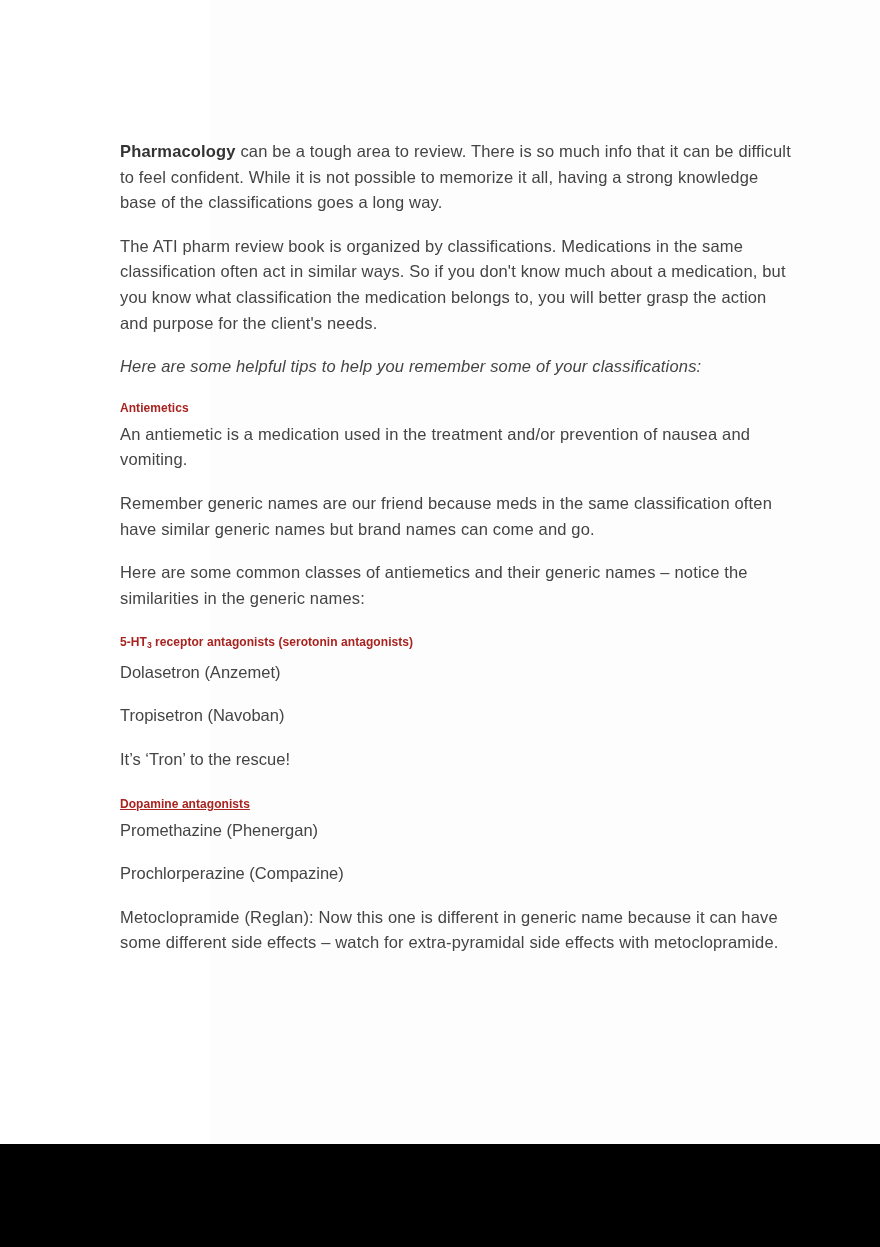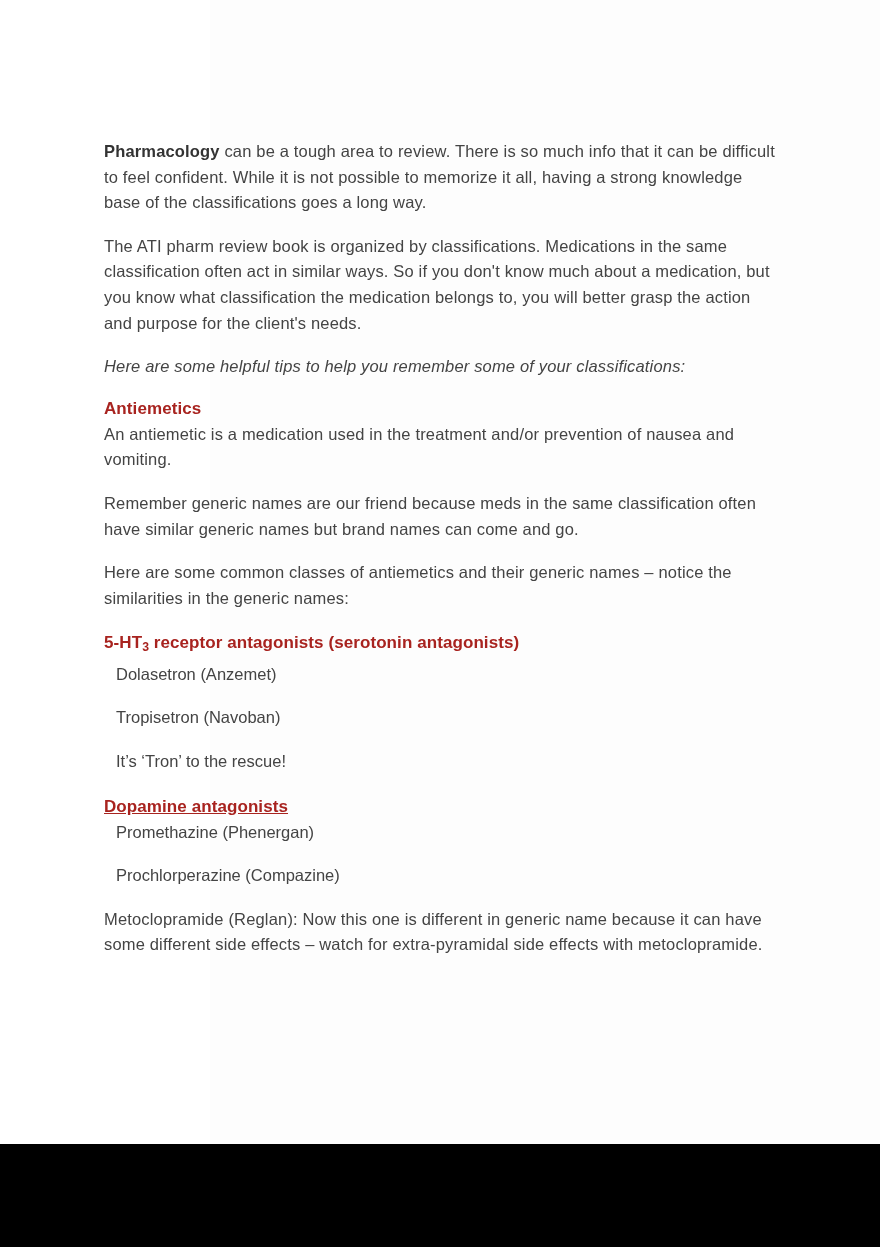--- a/index.html
+++ b/index.html
@@ -20,21 +20,21 @@
     position: absolute;
     left: 210px;
     top: 0;
     width: 670px;
     height: 1144px;
     background: #fdfdfd;
   }
 
   .page {
     position: absolute;
-    left: 0;
+    left: 16px;
     top: 0;
     width: 804px;
     height: 1144px;
     background: transparent;
   }
 
   .content {
     position: absolute;
     left: 104px;
     top: 139px;
@@ -55,33 +55,33 @@
   }
 
   .bold-lead {
     font-weight: bold;
     color: #333333;
   }
 
   h3.section-head {
     margin: 0 0 0 0;
     color: #a8231f;
-    font-size: 17px;
+    font-size: 12px;
     font-weight: bold;
     line-height: 27px;
     letter-spacing: 0.005em;
   }
 
   h3.section-head.spaced {
     margin-top: 11px;
     text-decoration: underline;
   }
 
   p.drug {
-    margin: 0 0 18px 12px;
+    margin: 0 0 18px 0;
     color: #444444;
     font-size: 16.5px;
     line-height: 25.6px;
   }
 
   p.drug.first {
     margin-top: 0;
   }
 
   .sub {

